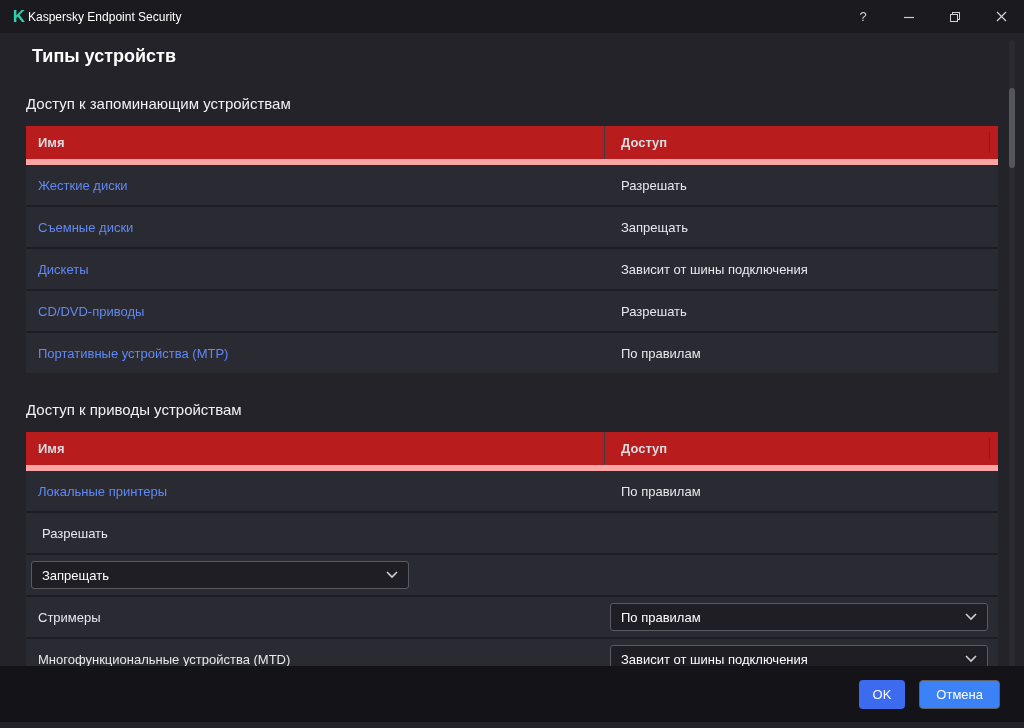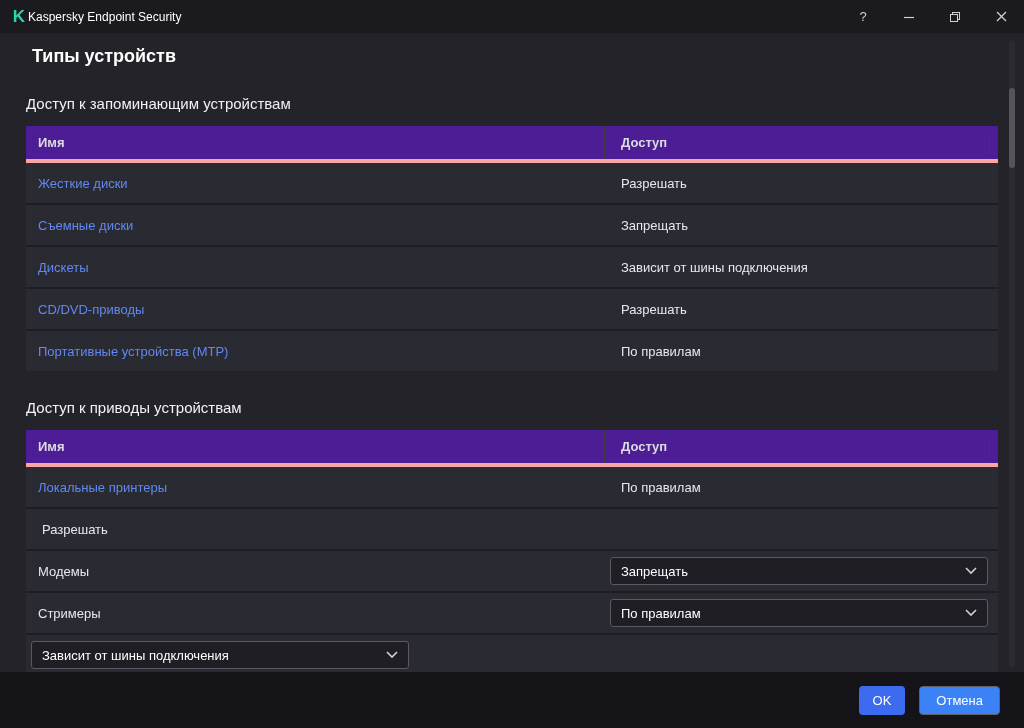--- a/index.html
+++ b/index.html
@@ -13,22 +13,22 @@
   .logo{margin-left:10px;width:18px;height:18px;display:flex;align-items:center;justify-content:center;
         color:#29d3ae;font-weight:bold;font-size:17px;line-height:18px;}
   .app-title{font-size:12px;color:#ffffff;}
   .tb-spacer{flex:1;}
   .tb-btn{width:46px;height:33px;display:flex;align-items:center;justify-content:center;
           color:#cfcfd4;font-size:13px;cursor:default;}
   
   .page-title{margin:13px 0 10px 32px;font-size:18px;font-weight:bold;color:#ffffff;line-height:21px;}
   .section-title{margin:28px 0 0 26px;font-size:15px;font-weight:normal;color:#f2f2f4;line-height:17px;}
   .table{margin:14px 26px 0 26px;width:972px;}
-  .thead{height:33px;background:#4c1d95;display:flex;align-items:stretch;
-         font-size:13px;font-weight:bold;color:#dcdce0;border-bottom:4px solid #fca5a5;}
+  .thead{height:33px;background:#b91c1c;display:flex;align-items:stretch;
+         font-size:13px;font-weight:bold;color:#dcdce0;border-bottom:6px solid #fca5a5;}
   .col-name{width:579px;box-sizing:border-box;padding-left:12px;display:flex;align-items:center;}
   .thead .col-name{border-right:1px solid #3c3c45;}
   .col-access{flex:1;box-sizing:border-box;display:flex;align-items:center;position:relative;}
   .thead .col-access{padding-left:16px;}
   .thead .col-access::after{content:"";position:absolute;right:8px;top:6px;bottom:6px;width:1px;background:#3c3c45;}
   .row{height:40px;background:#2a2a32;display:flex;align-items:stretch;
        border-bottom:2px solid #1d1d23;font-size:13px;}
   .row:last-child{border-bottom:none;}
   .cell-pad{padding-left:16px;}
   a.devlink{color:#6189f2;text-decoration:none;font-size:13px;}
@@ -38,21 +38,21 @@
             background:#1e1e24;border:1px solid #5a5a63;border-radius:3px;
             display:flex;align-items:center;justify-content:space-between;
             padding:0 10px;color:#ffffff;font-size:13px;cursor:default;}
   .row-partial{height:13px;background:#2a2a32;overflow:hidden;display:flex;align-items:flex-start;}
   .row-partial .col-name{align-items:flex-start;}
   .row-partial .dropdown{margin-top:6px;}
   
   .scroll-track{position:absolute;top:40px;bottom:60px;right:9px;width:6px;background:#2a2a2f;border-radius:3px;}
   .scroll-thumb{position:absolute;top:88px;right:9px;width:6px;height:80px;background:#55555c;border-radius:3px;}
   
-  .footer{position:absolute;left:0;right:0;bottom:0;height:56px;background:#141418;
+  .footer{position:absolute;left:0;right:0;bottom:6px;height:56px;background:#141418;
           display:flex;align-items:center;justify-content:flex-end;gap:14px;padding-right:24px;box-sizing:border-box;}
   .btn{height:29px;border-radius:4px;font-size:13px;font-family:"Liberation Sans",sans-serif;
        display:flex;align-items:center;justify-content:center;cursor:default;}
   .btn-primary{background:#3d6bf0;border:none;color:#ffffff;padding:0 14px;min-width:16px;}
   .btn-secondary{background:#3b82f6;border:1px solid #606068;color:#ffffff;padding:0 16px;}
 </style>
 </head>
 <body>
 
 <div class="titlebar">
@@ -142,23 +142,20 @@
     <div class="col-access cell-pad">
         <span class="val">По правилам</span>
       </div>
   </div>
   <div class="row">
     <div class="col-access cell-pad">
         <span class="val">Разрешать</span>
       </div>
   </div>
   <div class="row">
-    <div class="col-name">
-        <span class="plainname">Модемы</span>
-      </div>
     <div class="col-access">
       <div class="dropdown">
         <span>Запрещать</span>
         <svg width="12" height="8" viewBox="0 0 12 8">
             <path d="M1 1l5 5 5-5" stroke="#cfd0d4" stroke-width="1.6" fill="none"></path>
           </svg>
       </div>
     </div>
   </div>
   <div class="row">
@@ -168,20 +165,23 @@
     <div class="col-access">
       <div class="dropdown">
         <span>По правилам</span>
         <svg width="12" height="8" viewBox="0 0 12 8">
             <path d="M1 1l5 5 5-5" stroke="#cfd0d4" stroke-width="1.6" fill="none"></path>
           </svg>
       </div>
     </div>
   </div>
   <div class="row">
+    <div class="col-name">
+        <span class="plainname">Многофункциональные устройства (MTD)</span>
+      </div>
     <div class="col-access">
       <div class="dropdown">
         <span>Зависит от шины подключения</span>
         <svg width="12" height="8" viewBox="0 0 12 8">
             <path d="M1 1l5 5 5-5" stroke="#cfd0d4" stroke-width="1.6" fill="none"></path>
           </svg>
       </div>
     </div>
   </div>
   <div class="row-partial">

